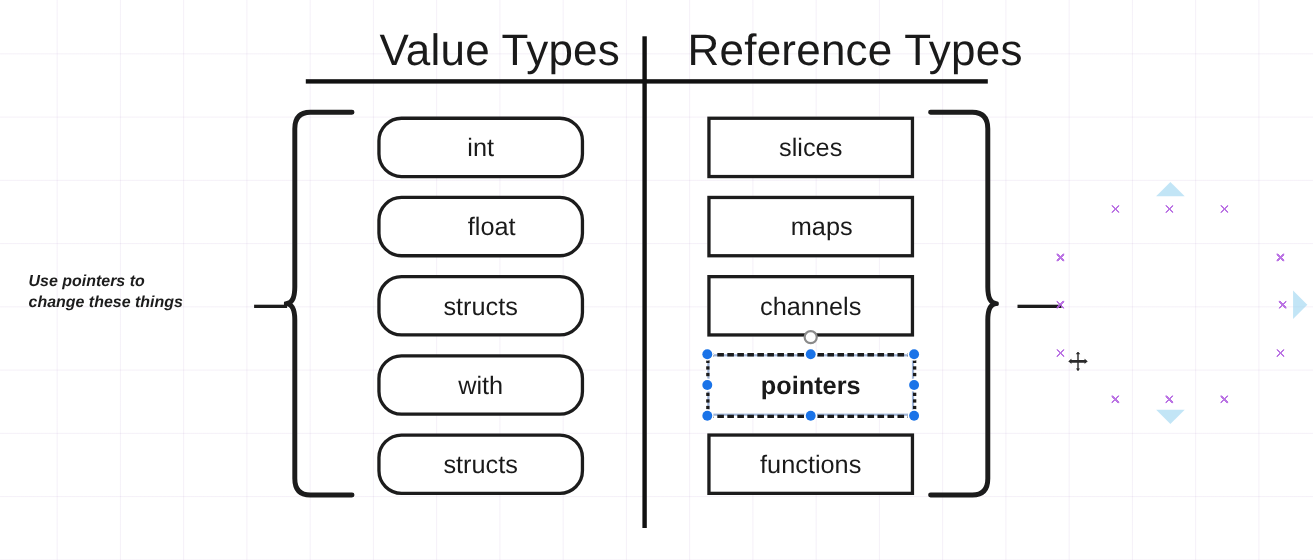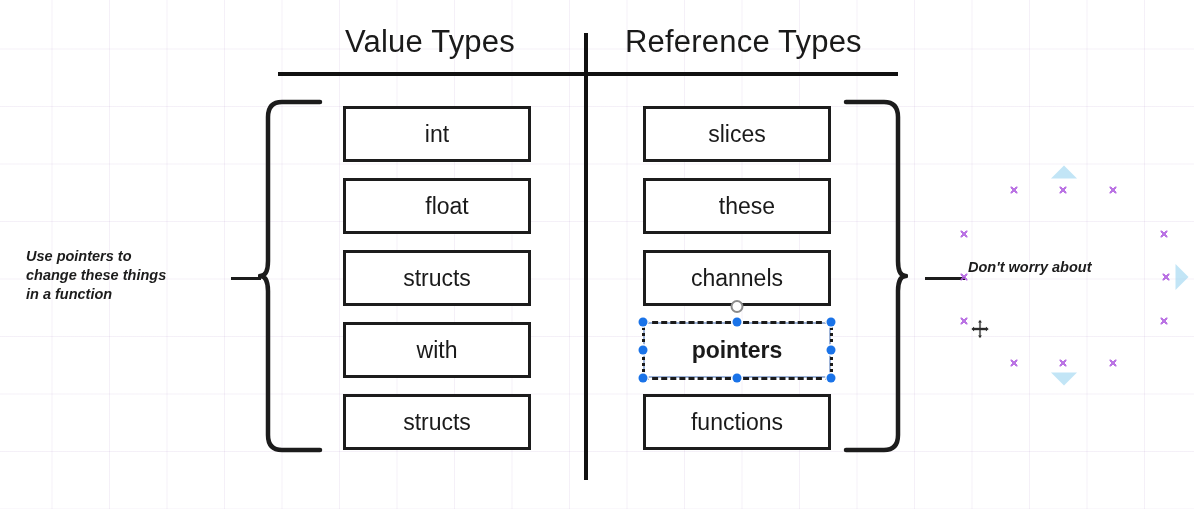--- a/index.html
+++ b/index.html
@@ -20,21 +20,21 @@
     background-image:
       linear-gradient(to right, rgba(175,140,200,0.13) 1px, transparent 1px),
       linear-gradient(to bottom, rgba(175,140,200,0.13) 1px, transparent 1px);
     background-size: 57.5px 57.5px;
     background-position: -6px -9px;
   }
 
   
   .col-title {
     position: absolute;
-    font-size: 31px;
+    font-size: 40px;
     color: #1a1a1a;
     letter-spacing: 0.2px;
     white-space: nowrap;
     line-height: 1;
   }
   #title-value  { left: 345px; top: 26px; }
   #title-ref    { left: 625px; top: 26px; }
 
   .rule-h {
     position: absolute;
@@ -60,21 +60,21 @@
     height: 56px;
     border: 3px solid #1c1c1c;
     background: #ffffff;
     box-sizing: border-box;
     display: flex;
     align-items: center;
     justify-content: center;
     font-size: 23px;
     color: #1a1a1a;
   }
-  .col-left .box  { left: 343px; }
+  .col-left .box  { left: 343px; border-radius: 22px; }
   .col-right .box { left: 643px; text-align: center; }
 
   .r0 { top: 106px; }
   .r1 { top: 178px; padding-left: 20px; }
   .r2 { top: 250px; }
   .r3 { top: 322px; }
   .r4 { top: 394px; }
 
   
   .box.selected {
@@ -223,21 +223,21 @@
   <div class="col-left">
     <div class="box r0">int</div>
     <div class="box r1">float</div>
     <div class="box r2">structs</div>
     <div class="box r3">with</div>
     <div class="box r4">structs</div>
   </div>
 
   <div class="col-right">
     <div class="box r0">slices</div>
-    <div class="box r1">these</div>
+    <div class="box r1">maps</div>
     <div class="box r2">channels</div>
     <div class="box r3 selected">pointers</div>
     <div class="box r4">functions</div>
   </div>
 
   <div class="sel-wrap">
     <div class="sel-dash top"></div>
     <div class="sel-dash bottom"></div>
     <div class="sel-side left"></div>
     <div class="sel-side right"></div>
@@ -265,25 +265,23 @@
       <path d="M8 3 H46 Q60 3 60 18 V162 Q60 177 68 177 Q60 177 60 192 V336 Q60 351 46 351 H8" stroke="#1c1c1c" stroke-width="4.5" stroke-linecap="round" stroke-linejoin="round" fill="none"></path>
     </svg>
   </div>
 
   <div class="leader" id="leader-left"></div>
   <div class="leader" id="leader-right"></div>
 
   <div class="annotation" id="annot-left">
     <div>Use pointers to</div>
     <div>change these things</div>
-    <div>in a function</div>
   </div>
 
   <div class="annotation" id="annot-right">
-    <div>Don't worry about</div>
   </div>
 
   <div id="decor-layer">
       <div class="xmark" style="left: 1014px; top: 190px;"></div>
       <div class="xmark" style="left: 1063px; top: 190px;"></div>
       <div class="xmark" style="left: 1113px; top: 190px;"></div>
       <div class="xmark" style="left: 964px; top: 234px;"></div>
       <div class="xmark" style="left: 1164px; top: 234px;"></div>
       <div class="xmark" style="left: 964px; top: 277px;"></div>
       <div class="xmark" style="left: 1166px; top: 277px;"></div>

